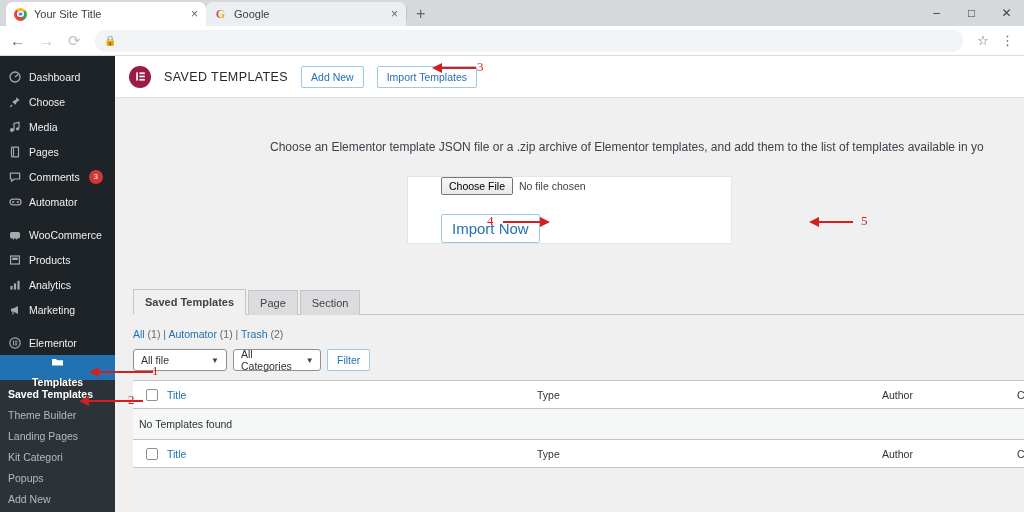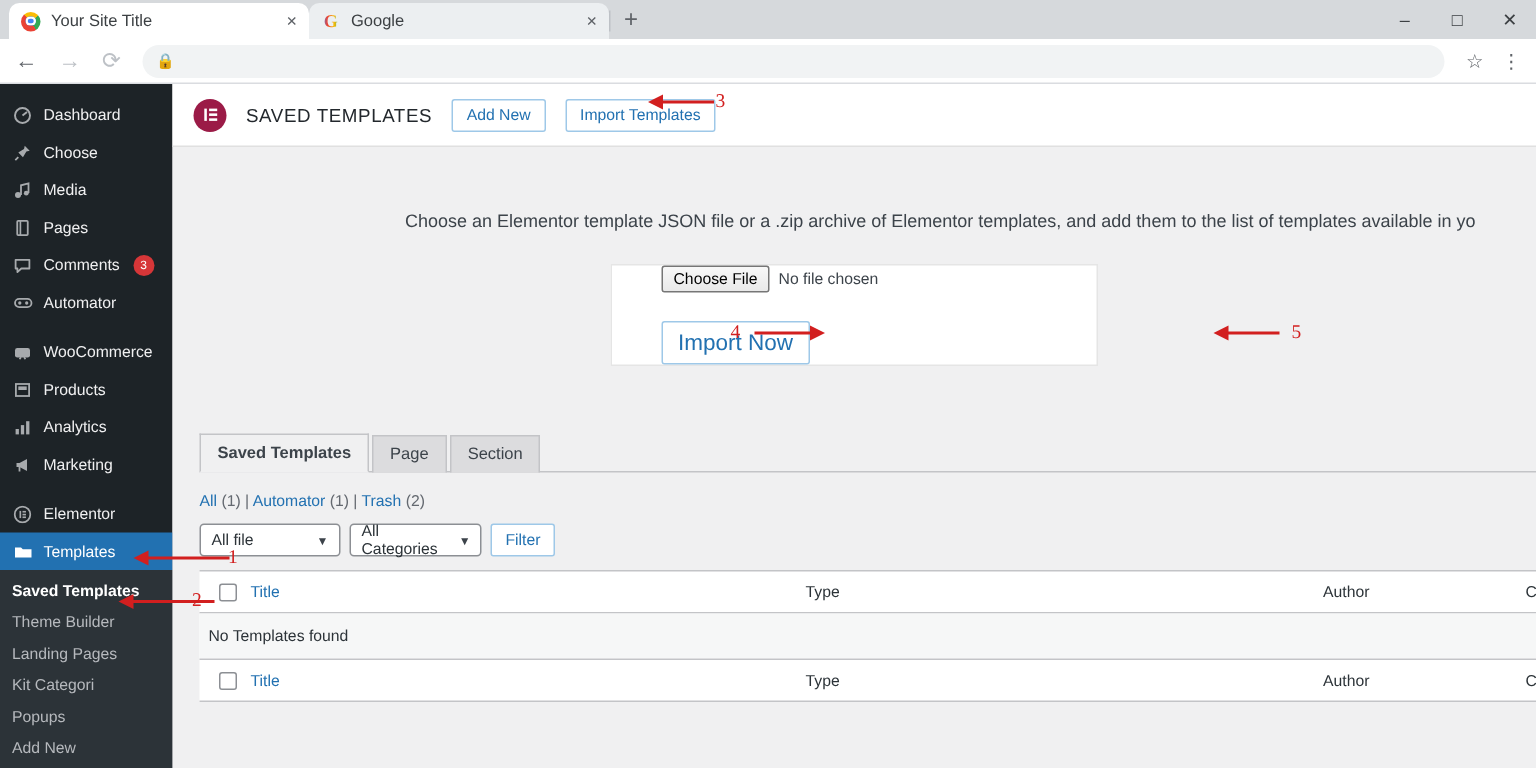--- a/index.html
+++ b/index.html
@@ -66,21 +66,21 @@
 
   .adminmenu {
     width: 115px; background: #1d2327; flex: 0 0 115px;
     padding-top: 8px; position: relative;
   }
   .menu-item {
     display: flex; align-items: center; gap: 7px;
     height: 25px; padding: 0 8px; color: #f0f0f1; font-size: 10.5px;
     cursor: pointer; position: relative; text-align: center;
   }
-  .menu-item.active { background: #2271b1; color: #fff; font-weight: normal; }
+  .menu-item.active { background: #2271b1; color: #fff; font-weight: bold; flex-direction: column; }
   .menu-ico { width: 14px; height: 14px; flex: 0 0 14px; display:flex; align-items:center;
               justify-content:center; font-size: 11px; color:#a7aaad; }
   .menu-item.active .menu-ico { color: #fff; }
   .menu-sep { height: 8px; }
   .badge {
     background: #d63638; color: #fff; font-size: 8px; border-radius: 8px;
     min-width: 14px; height: 14px; display:flex; align-items:center; justify-content:center;
     padding: 0 4px; margin-left: 2px;
   }
   .submenu { background: #2c3338; padding: 3px 0 6px; }

